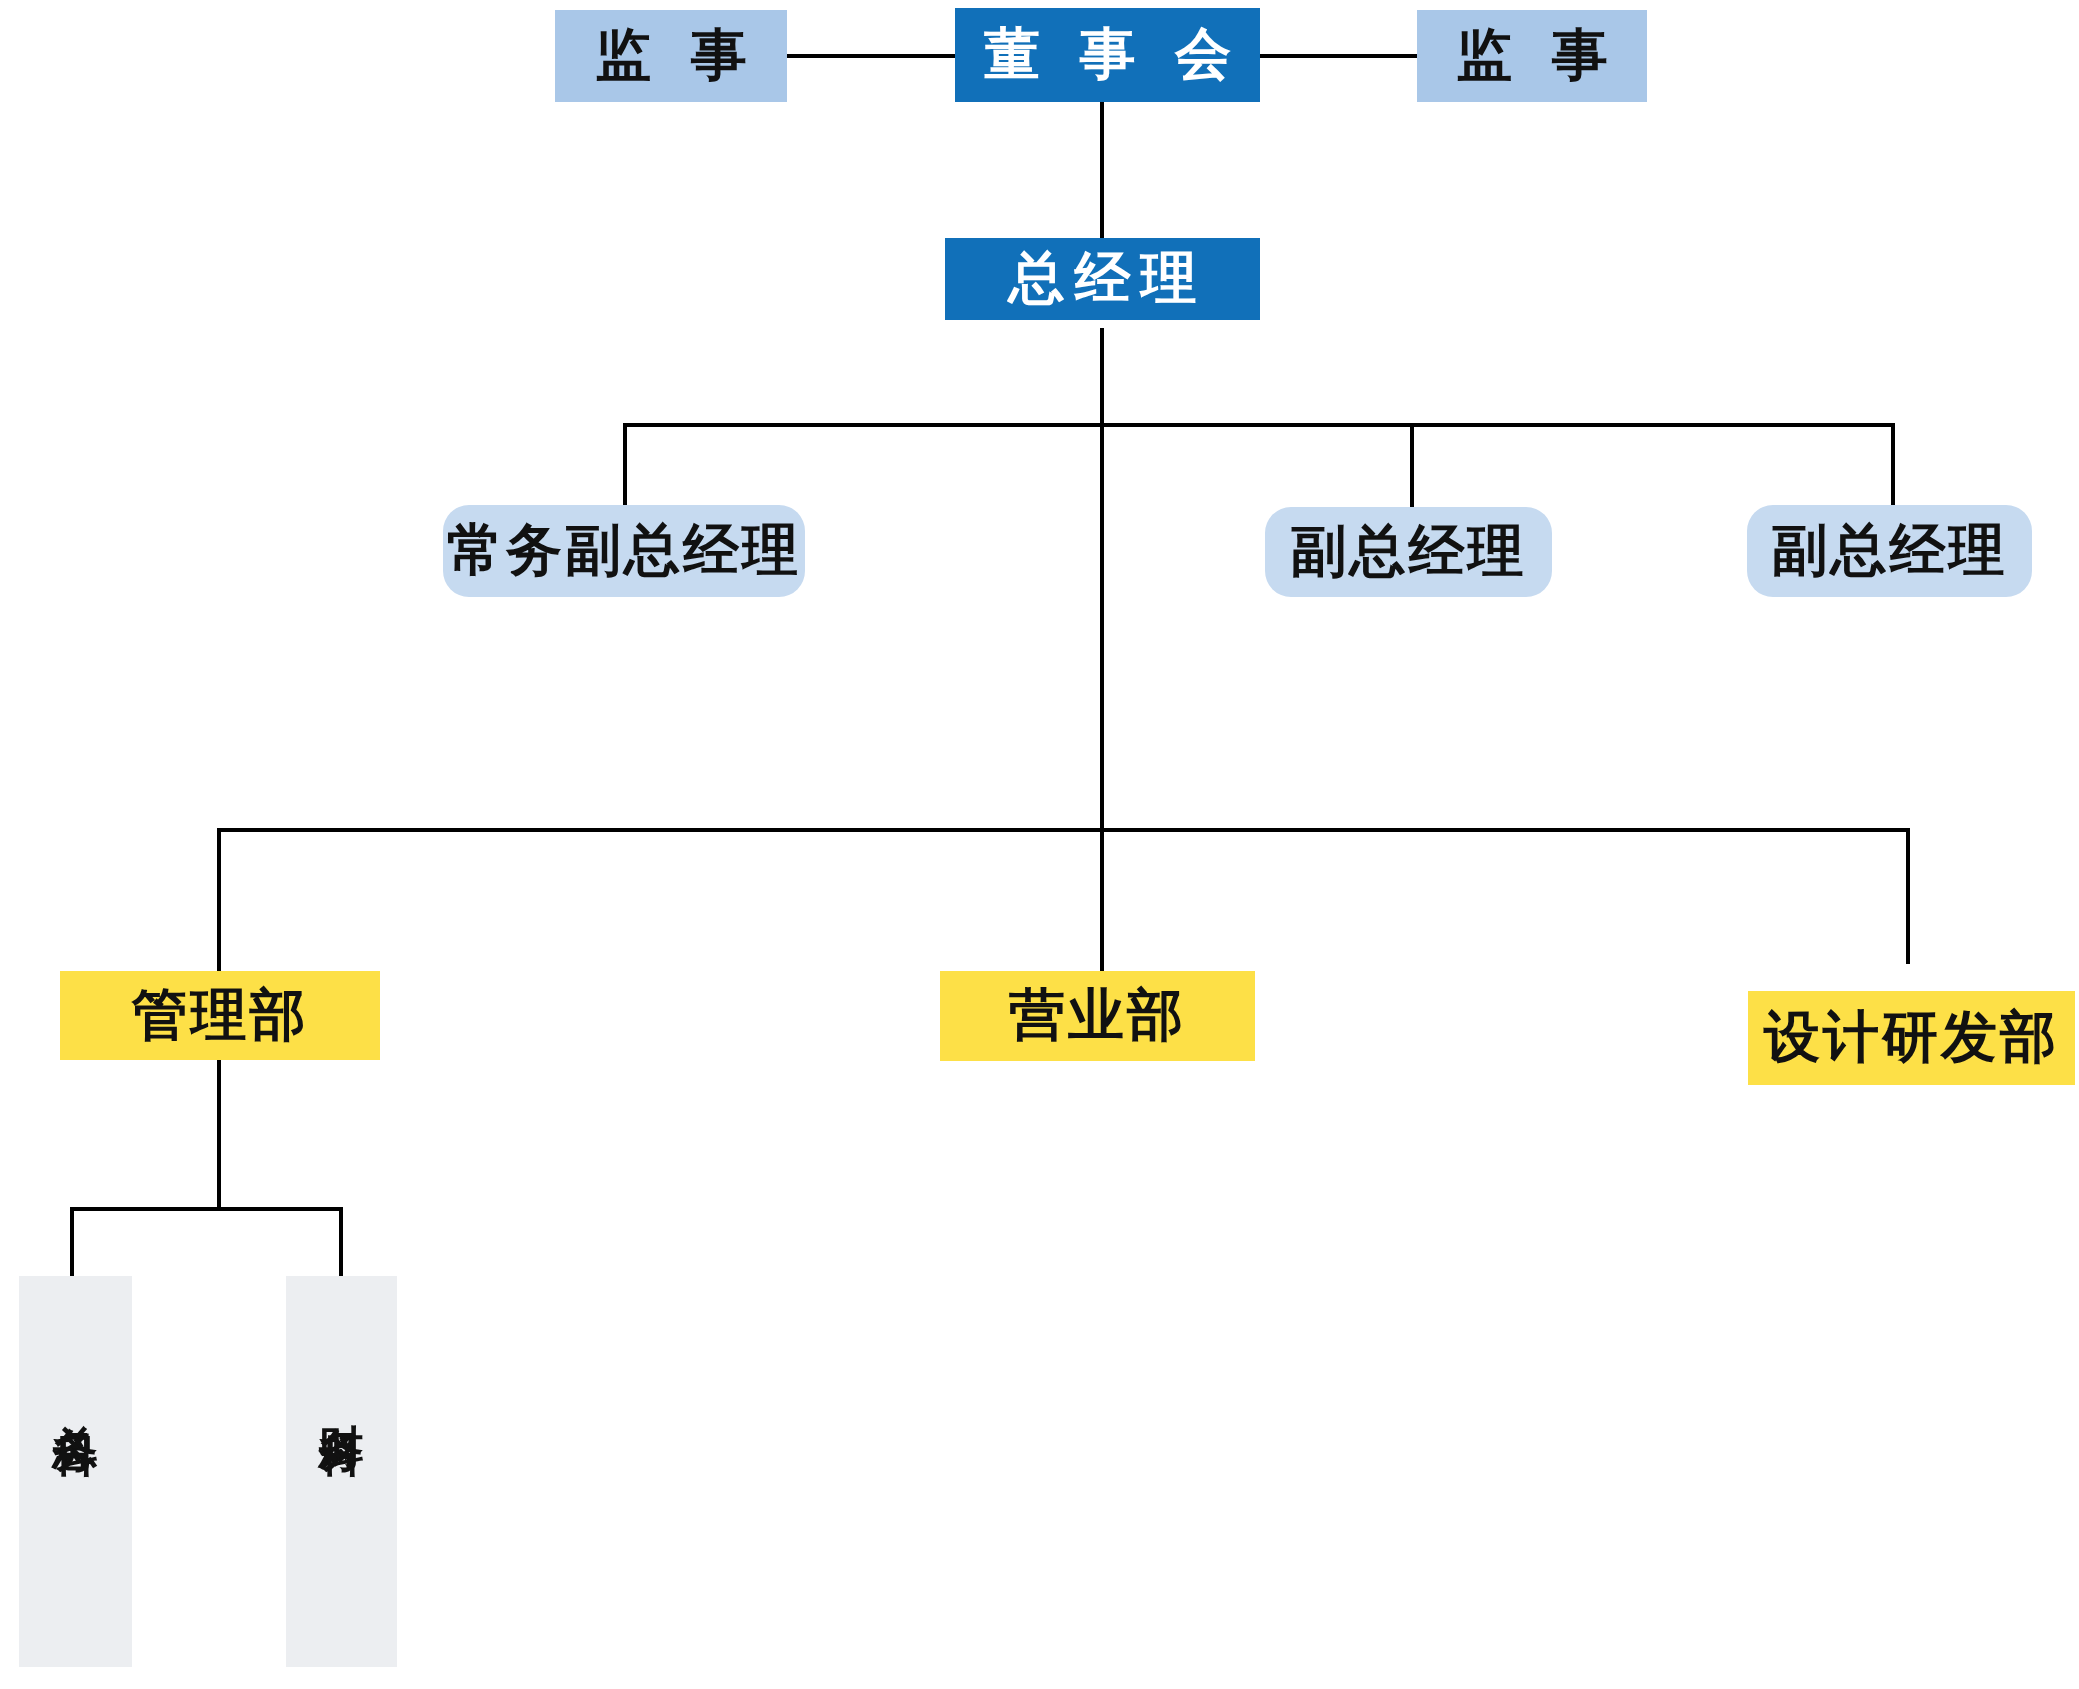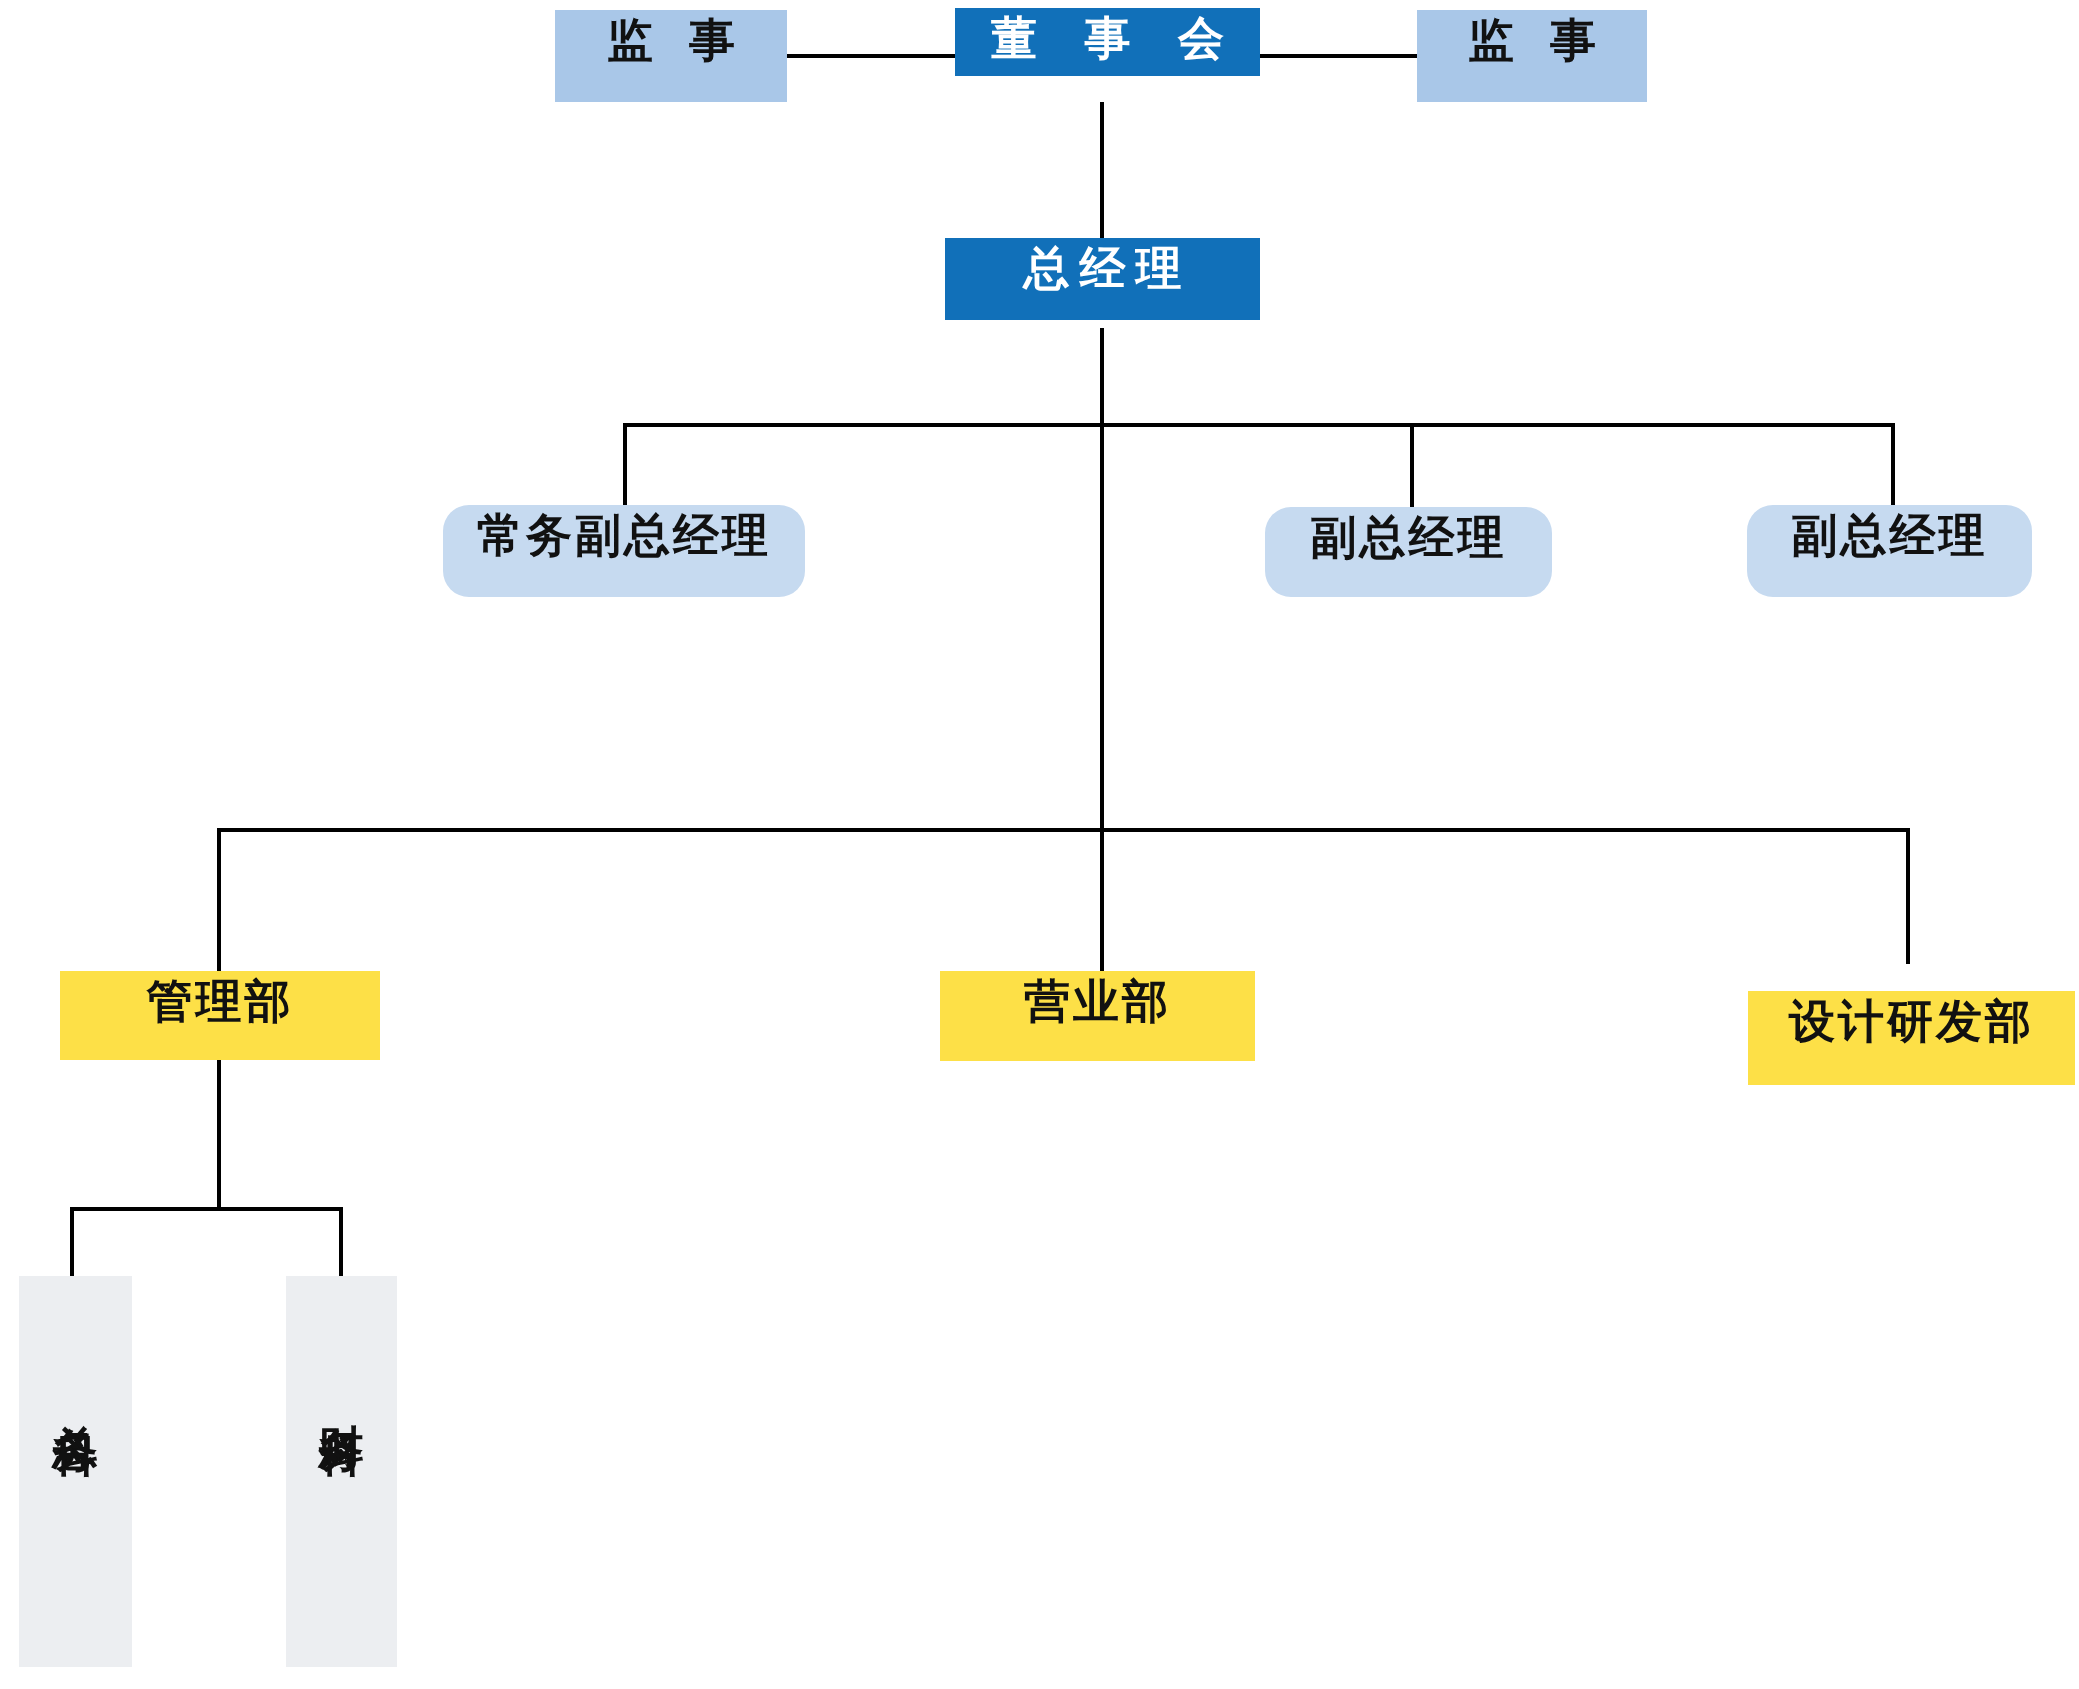--- a/index.html
+++ b/index.html
@@ -11,23 +11,24 @@
     position: relative;
     width: 2079px;
     height: 1689px;
     background: #ffffff;
     font-family: "DejaVu Serif", "Liberation Serif", serif;
     overflow: hidden;
   }
   .node {
     position: absolute;
     display: flex;
+    align-items: center;
     justify-content: center;
     font-weight: bold;
-    font-size: 46px;
+    font-size: 56px;
     color: #111111;
     z-index: 2;
     box-sizing: border-box;
     white-space: nowrap;
   }
   .dark-blue   { background: #1170b9; color: #ffffff; letter-spacing: 10px; text-indent: 10px; }
   .light-blue  { background: #a9c7e8; letter-spacing: 10px; text-indent: 10px; }
   .pale-blue   { background: #c6daf0; letter-spacing: 3px; border-radius: 26px; }
   .green       { background: #fde047; letter-spacing: 3px; }
   .gray        { background: #eceef1; }
@@ -45,21 +46,21 @@
   }
 
   .line {
     position: absolute;
     background: #000000;
     z-index: 1;
   }
 
   
   #sup-left   { left: 555px;  top: 10px;   width: 232px; height: 92px; }
-  #board      { left: 955px;  top: 8px;    width: 305px; height: 68px; font-family: Liberation Mono, monospace; }
+  #board      { left: 955px;  top: 8px;    width: 305px; height: 94px; }
   #sup-right  { left: 1417px; top: 10px;   width: 230px; height: 92px; }
   #gm         { left: 945px;  top: 238px;  width: 315px; height: 82px; }
   #edgm       { left: 443px;  top: 505px;  width: 362px; height: 92px; }
   #dgm1       { left: 1265px; top: 507px;  width: 287px; height: 90px; }
   #dgm2       { left: 1747px; top: 505px;  width: 285px; height: 92px; }
   #mgmt       { left: 60px;   top: 971px;  width: 320px; height: 89px; }
   #biz        { left: 940px;  top: 971px;  width: 315px; height: 90px; }
   #design     { left: 1748px; top: 964px;  width: 327px; height: 94px; margin-top: 27px; }
   #gaffairs   { left: 19px;   top: 1276px; width: 113px; height: 391px; }
   #finance    { left: 286px;  top: 1276px; width: 111px; height: 391px; }

